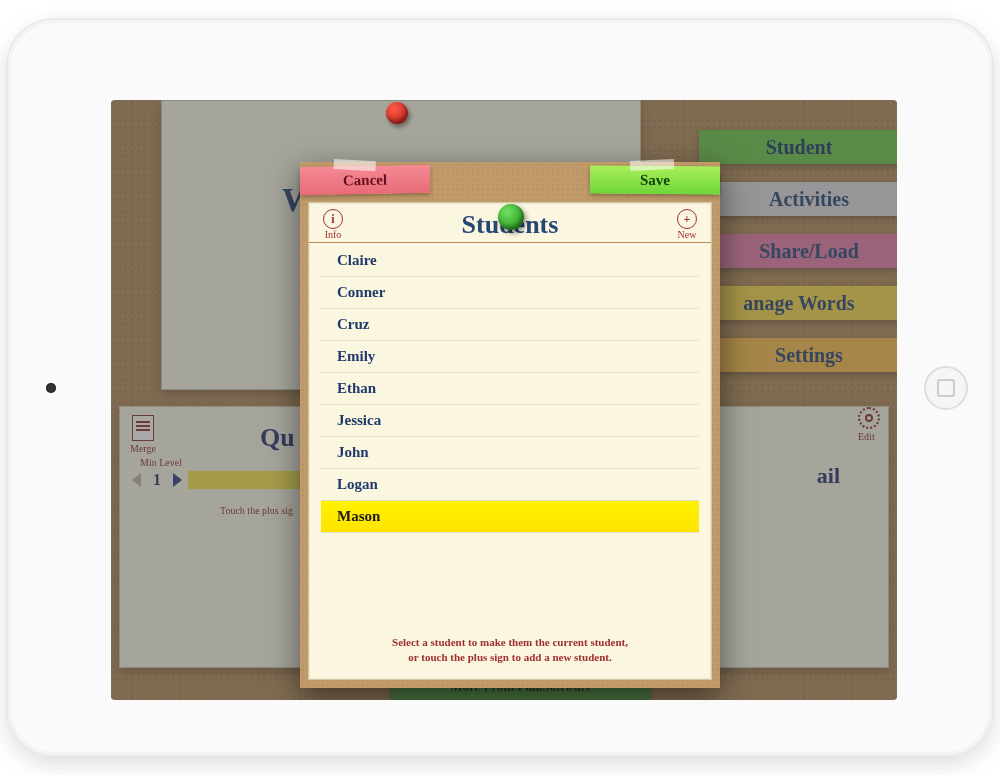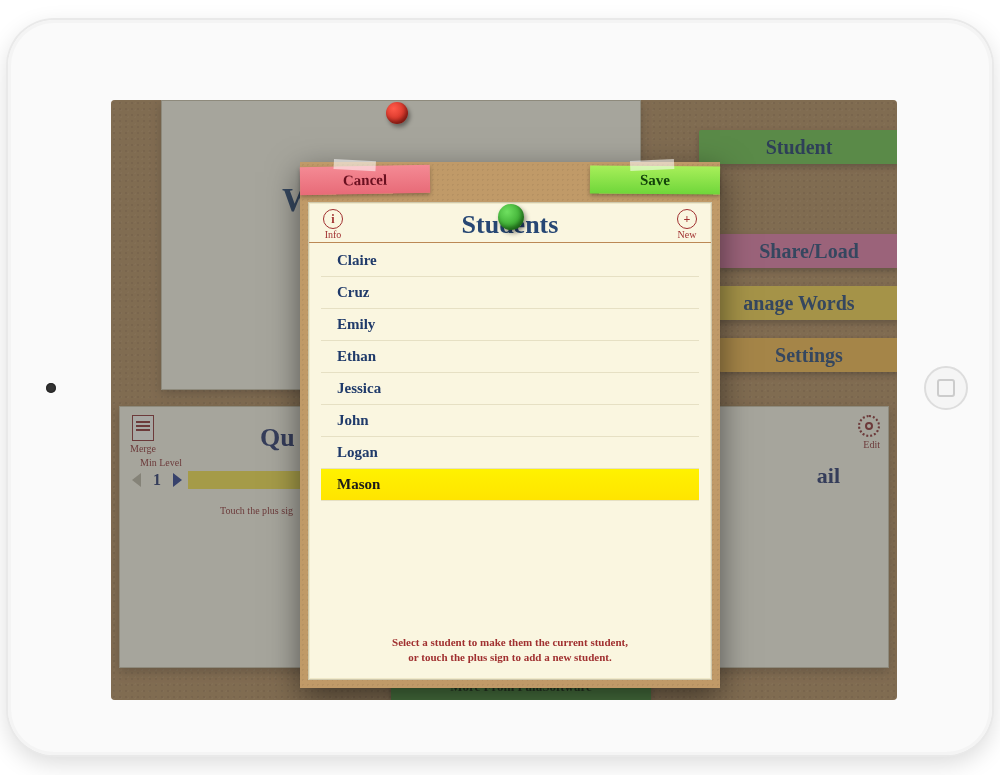--- a/index.html
+++ b/index.html
@@ -52,21 +52,21 @@
   .card-top .bg-heading { position: absolute; left: 120px; top: 80px; font-size: 34px; }
   .card-top .bg-heading2 { position: absolute; left: 150px; top: 140px; font-size: 34px; color:#274774; font-weight:bold; font-family:'Comic Sans MS', cursive;}
 
   .merge-block { position: absolute; left: 10px; top: 8px; text-align: center; }
   .merge-icon { width: 22px; height: 26px; border: 1px solid #8a3030; background: #f8f8f0; margin: 0 auto 2px; position: relative; }
   .merge-icon::before { content:""; position:absolute; left:3px; top:5px; right:3px; height:2px; background:#8a3030; box-shadow: 0 4px 0 #8a3030, 0 8px 0 #8a3030; }
   .merge-label { font-size: 10px; color: #8a3030; }
 
   .quick-title { position:absolute; left:140px; top:16px; font-size:26px; color:#27366b; font-weight:bold; font-family:'Comic Sans MS', cursive; }
   .detail-title { position:absolute; right:48px; top:32px; font-size:22px; color:#27366b; font-weight:bold; font-family:'Comic Sans MS', cursive;margin-top:24px; }
-  .edit-block { position:absolute; right:8px; top:8px; text-align:right; }
+  .edit-block { position:absolute; right:8px; top:0; text-align:left; }
   .gear { width:22px; height:22px; border:2px dotted #8a3030; border-radius:50%; margin:0 auto 2px; position:relative;}
   .gear::after{content:"";position:absolute;inset:5px;border:2px solid #8a3030;border-radius:50%;}
   .edit-label { font-size:10px; color:#8a3030; }
 
   .minlevel { position:absolute; left:20px; top:50px; font-size:10px; color:#8a3030; }
   .level-row { position:absolute; left:12px; top:64px; display:flex; align-items:center; gap:6px; }
   .tri { width:0; height:0; border-top:7px solid transparent; border-bottom:7px solid transparent; }
   .tri-left { border-right:9px solid #b9b4a0; }
   .tri-right { border-left:9px solid #2a3f8a; }
   .level-num { font-size:16px; color:#27366b; font-weight:bold; padding:0 6px; }
@@ -167,20 +167,21 @@
 
     <div class="card card-right">
       <div class="detail-title">ail</div>
       <div class="edit-block">
         <div class="gear"></div>
         <div class="edit-label">Edit</div>
       </div>
     </div>
 
     <div class="tab tab1">Student</div>
+    <div class="tab tab2">Activities</div>
     <div class="tab tab3">Share/Load</div>
     <div class="tab tab4">anage Words</div>
     <div class="tab tab5">Settings</div>
 
     <div class="bottom-tab">More From PalaSoftware</div>
 
     <div class="dimmer"></div>
 
     <div class="modal">
       <div class="cancel-btn">Cancel</div>
@@ -195,20 +196,21 @@
           </div>
           <div class="modal-title">Students</div>
           <div class="new-block">
             <div class="new-icon">+</div>
             <div>New</div>
           </div>
         </div>
 
         <div class="student-list" id="student-list">
             <div class="student-item">Claire</div>
+            <div class="student-item">Conner</div>
             <div class="student-item">Cruz</div>
             <div class="student-item">Emily</div>
             <div class="student-item">Ethan</div>
             <div class="student-item">Jessica</div>
             <div class="student-item">John</div>
             <div class="student-item">Logan</div>
             <div class="student-item selected">Mason</div>
           </div>
 
         <div class="modal-footer">

